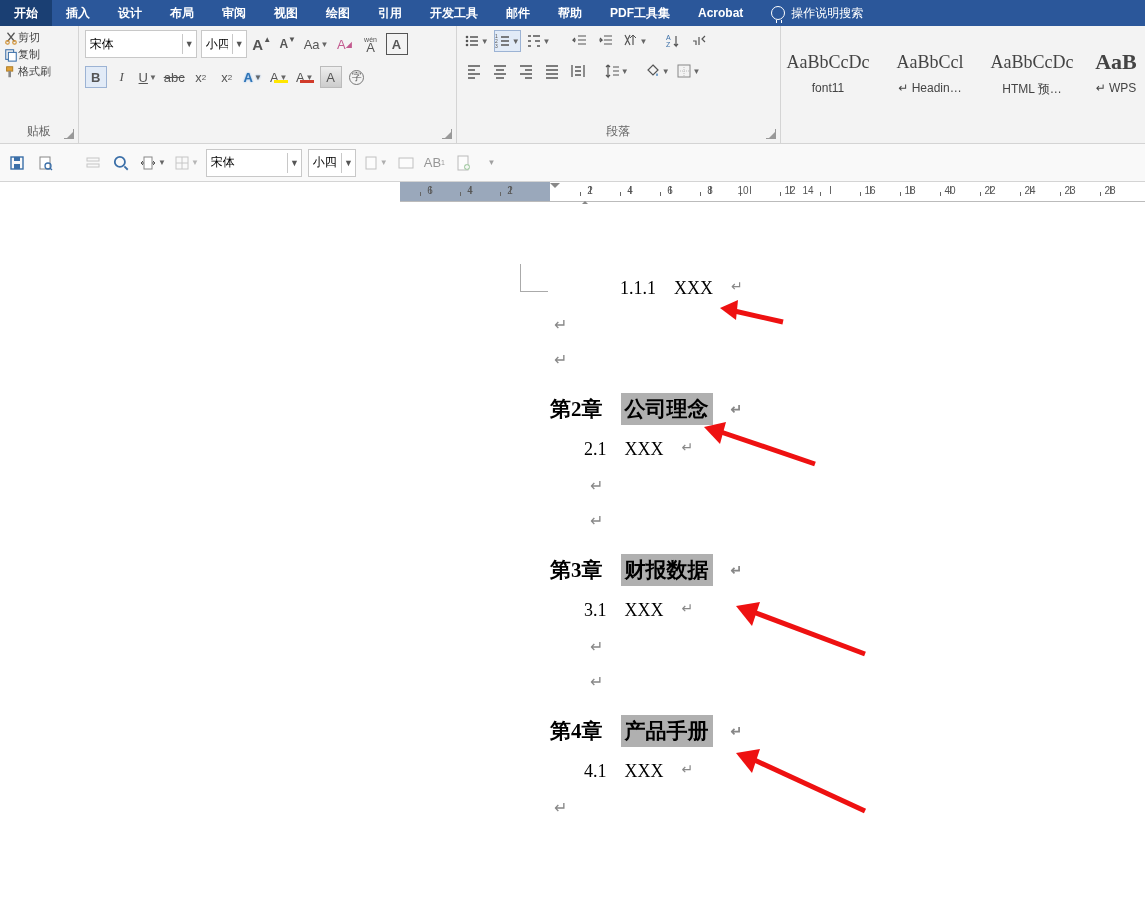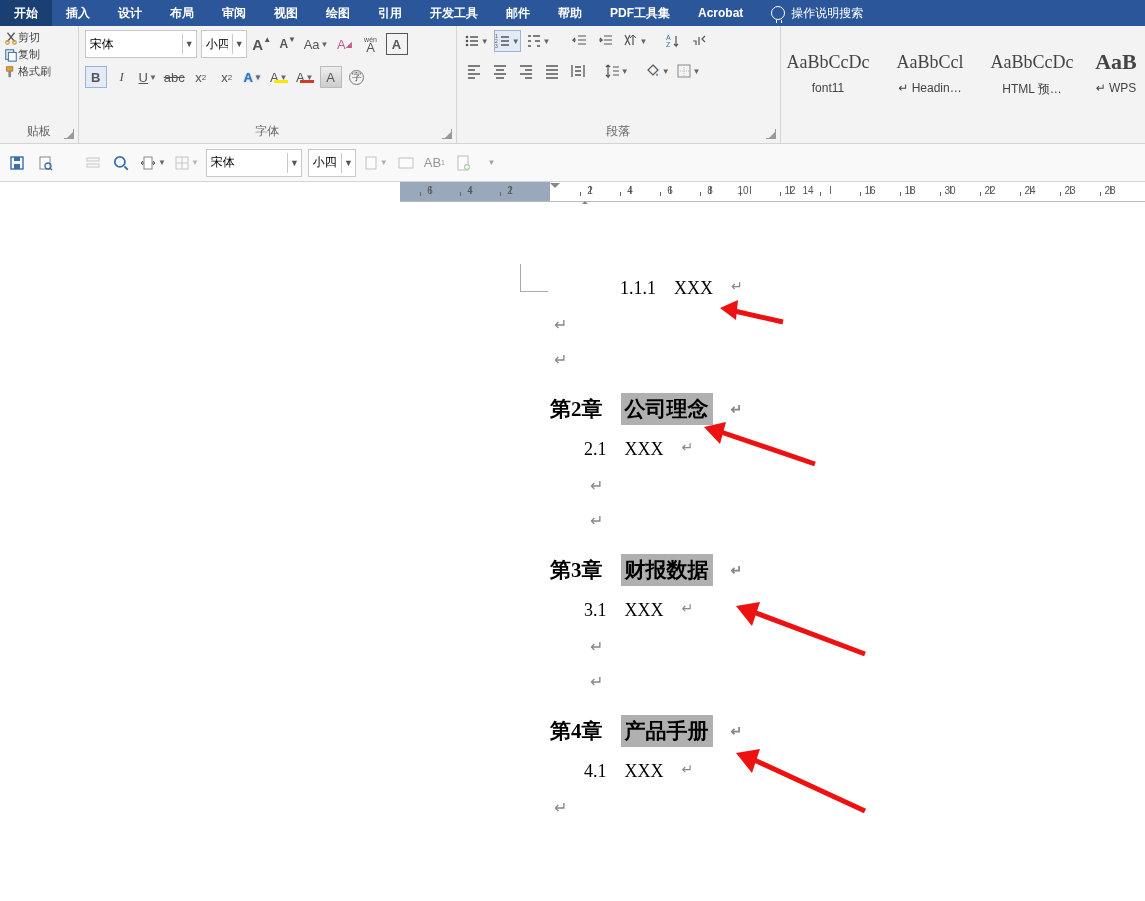--- a/index.html
+++ b/index.html
@@ -267,21 +267,20 @@
         <div class="ibtn">
             <span style="position:relative">A<span class="underbar" style="background:#d13b2a"></span></span>
             <span class="sub-caret">▼</span>
           </div>
         <div class="ibtn" style="background:linear-gradient(#eee,#ccc);border:1px solid #bbb">A</div>
         <div class="ibtn">
             <span style="border:1.3px solid #777;border-radius:50%;width:15px;height:15px;display:flex;align-items:center;justify-content:center;font-size:10px">字</span>
           </div>
       </div>
     </div>
-    <div class="grp-label">字体</div>
     <div class="dlg"></div>
   </div>
 
   <div class="grp para" style="width:338px">
     <div class="body" style="flex-direction:column">
       <div class="top-row">
         <div class="ibtn">
             <svg viewBox="0 0 16 16">
               <circle cx="3" cy="4" r="1.3" fill="#555"></circle>
               <circle cx="3" cy="8" r="1.3" fill="#555"></circle>
@@ -527,21 +526,21 @@
         <div class="tick small" style="left: 420px;"></div>
         <div class="num" style="left: 408px;">14</div>
         <div class="tick" style="left: 470px;"></div>
         <div class="tick small" style="left: 460px;"></div>
         <div class="num" style="left: 470px;">16</div>
         <div class="tick" style="left: 510px;"></div>
         <div class="tick small" style="left: 500px;"></div>
         <div class="num" style="left: 510px;">18</div>
         <div class="tick" style="left: 550px;"></div>
         <div class="tick small" style="left: 540px;"></div>
-        <div class="num" style="left: 550px;">30</div>
+        <div class="num" style="left: 550px;">40</div>
         <div class="tick" style="left: 590px;"></div>
         <div class="tick small" style="left: 580px;"></div>
         <div class="num" style="left: 590px;">22</div>
         <div class="tick" style="left: 630px;"></div>
         <div class="tick small" style="left: 620px;"></div>
         <div class="num" style="left: 630px;">24</div>
         <div class="tick" style="left: 670px;"></div>
         <div class="tick small" style="left: 660px;"></div>
         <div class="num" style="left: 670px;">23</div>
         <div class="tick" style="left: 710px;"></div>

